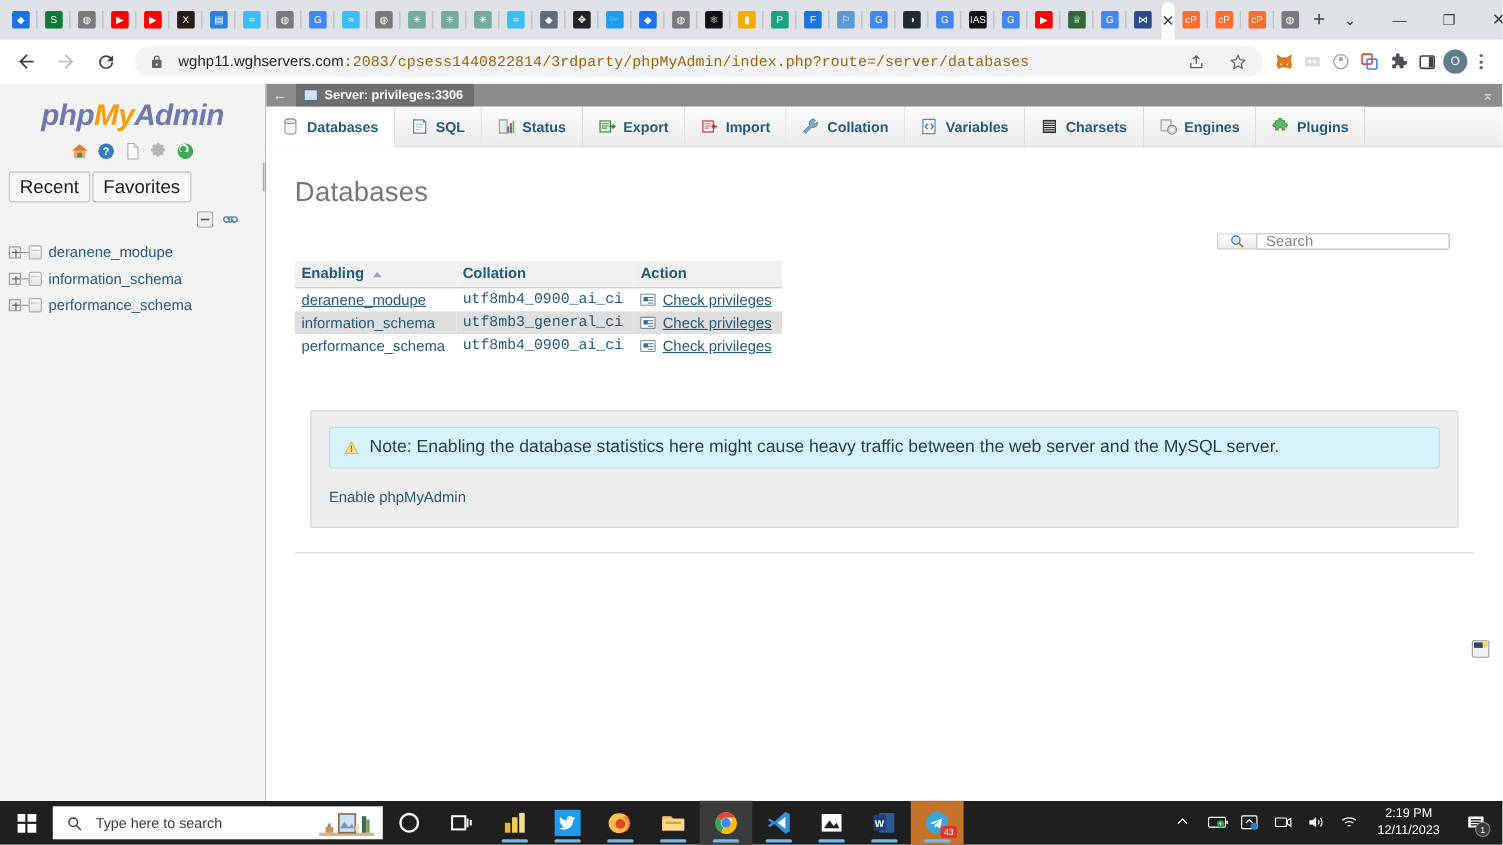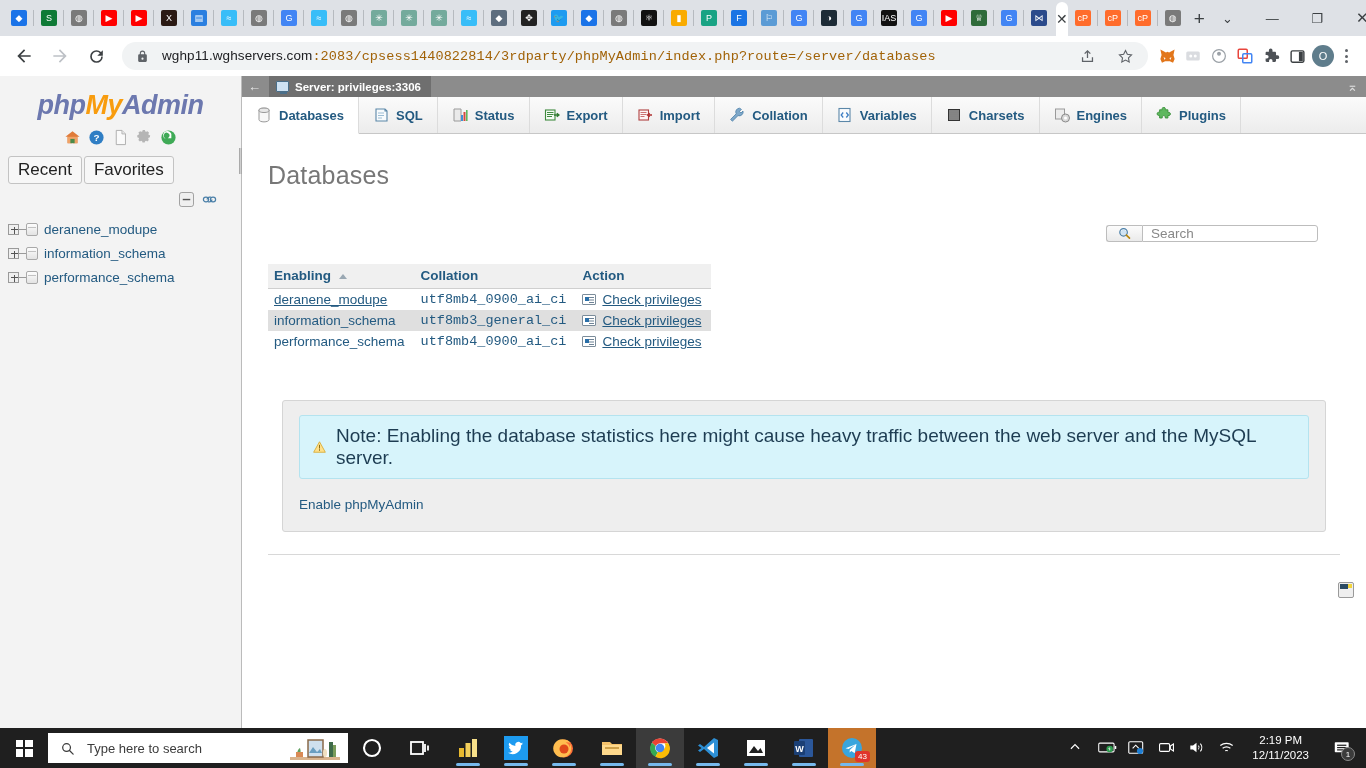--- a/index.html
+++ b/index.html
@@ -169,21 +169,21 @@
   .tabs-filler { flex:1; background:linear-gradient(#fbfbfb,#ececec); }
 
   .content { flex:1; overflow:auto; padding:0; position:relative; background:#fff; }
   .inner { padding:22px 26px 0 26px; }
   h1.pagetitle {
     font-size:25px; font-weight:400; color:#777; padding:5px 0 0 0;
     letter-spacing:0.2px;
   }
 
   .searchwrap { display:flex; justify-content:flex-end; margin-top:22px; padding-right:22px; }
-  .searchgrp { display:flex; height:42px;align-items:center; }
+  .searchgrp { display:flex; height:15px; }
   .searchbtn {
     width:36px; border:1px solid #bdbdbd; border-right:none;
     background:linear-gradient(#fcfcfc,#eaeaea); border-radius:3px 0 0 3px;
     display:flex; align-items:center; justify-content:center;
   }
   .searchinput {
     width:176px; border:1px solid #bdbdbd; border-radius:0 3px 3px 0;
     font-size:13.5px; color:#444; padding:0 8px; outline:none;
     font-family:"Liberation Sans", sans-serif;
   }
@@ -228,21 +228,21 @@
 
   .notebox-outer {
     margin:48px 14px 0 14px; border:1px solid #d5d5d5; background:#eeeeee;
     border-radius:3px; padding:14px 16px 18px 16px;
   }
   .notebox {
     background:#d7f4fb; border:1px solid #b4e3ef; border-radius:3px;
     padding:9px 12px; display:flex; align-items:center; gap:9px;
   }
   .warn-tri { width:15px; height:14px; flex:0 0 15px; }
-  .notetext { font-size:19px; color:#1d3c52; }
+  .notetext { font-size:16px; color:#1d3c52; }
   .enable-stats {
     display:inline-block; margin-top:18px; font-size:13.5px; color:#235a81;
     text-decoration:none;
   }
   .hr-bottom { margin:22px 0 0 0; border-top:1px solid #d8d8d8; }
   .floatbtn {
     position:absolute; right:12px; top:448px; width:16px; height:16px;
     border:1px solid #9a9a9a; background:#efefef; border-radius:2px;
   }
   .floatbtn::before {

